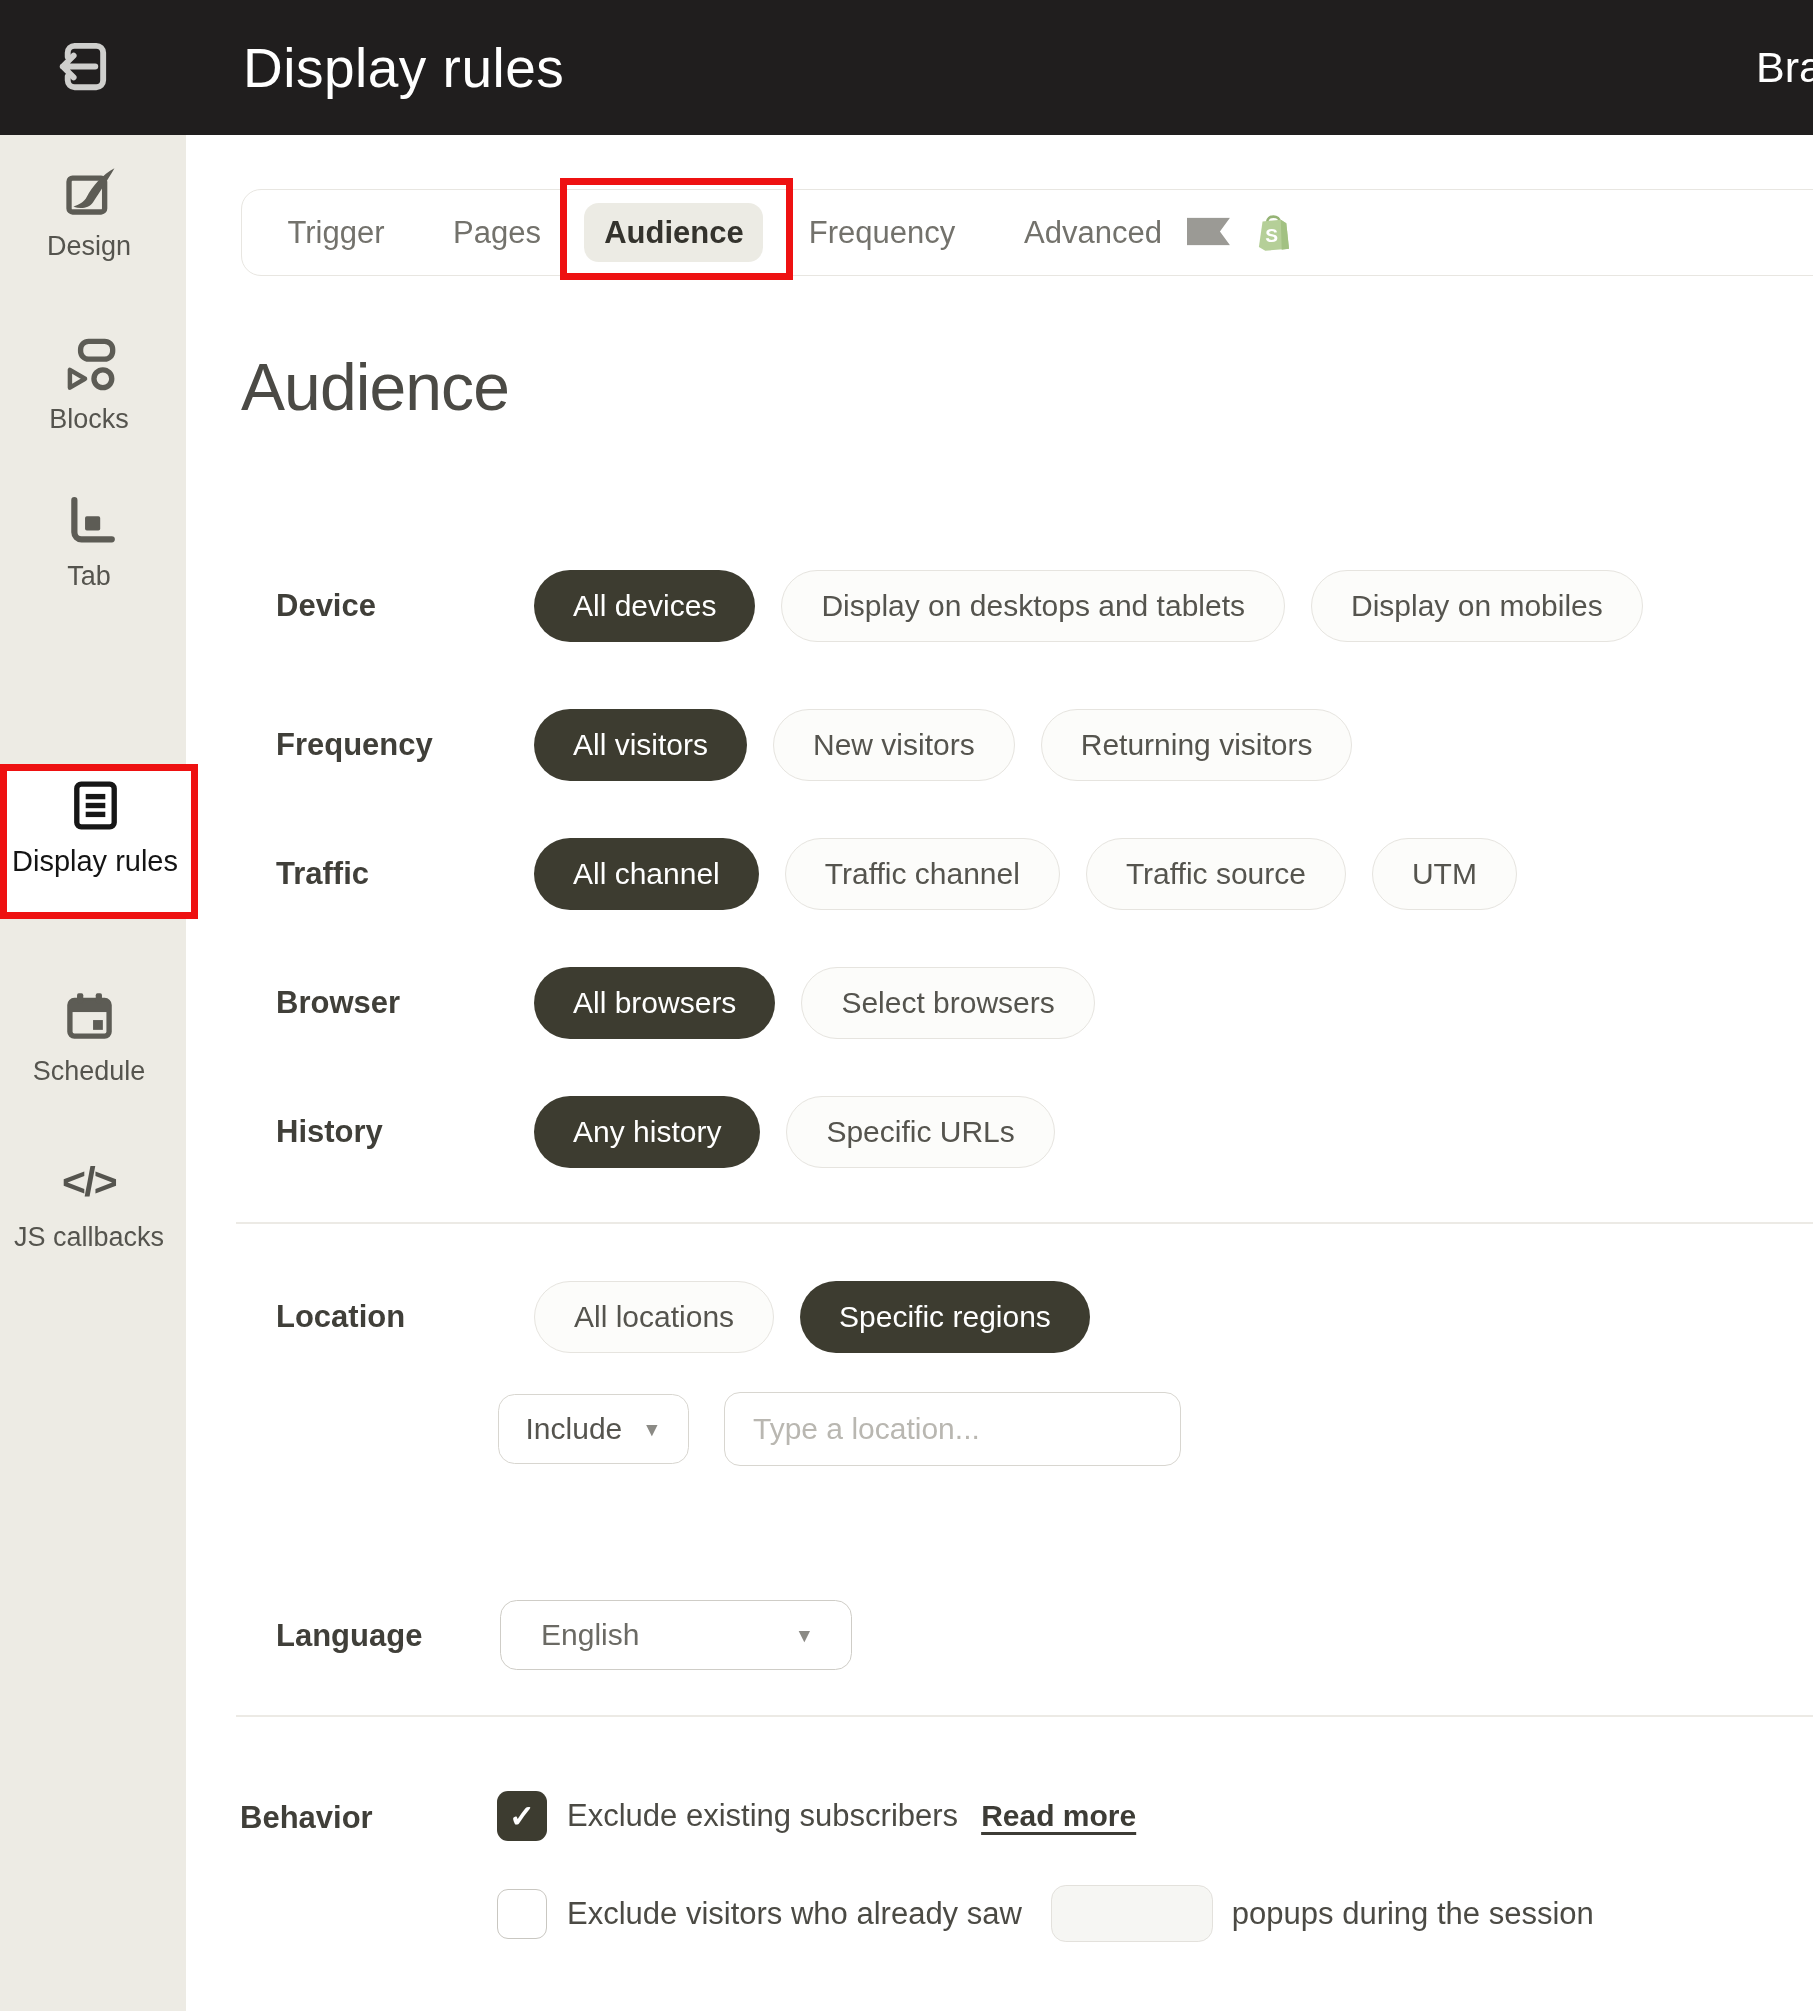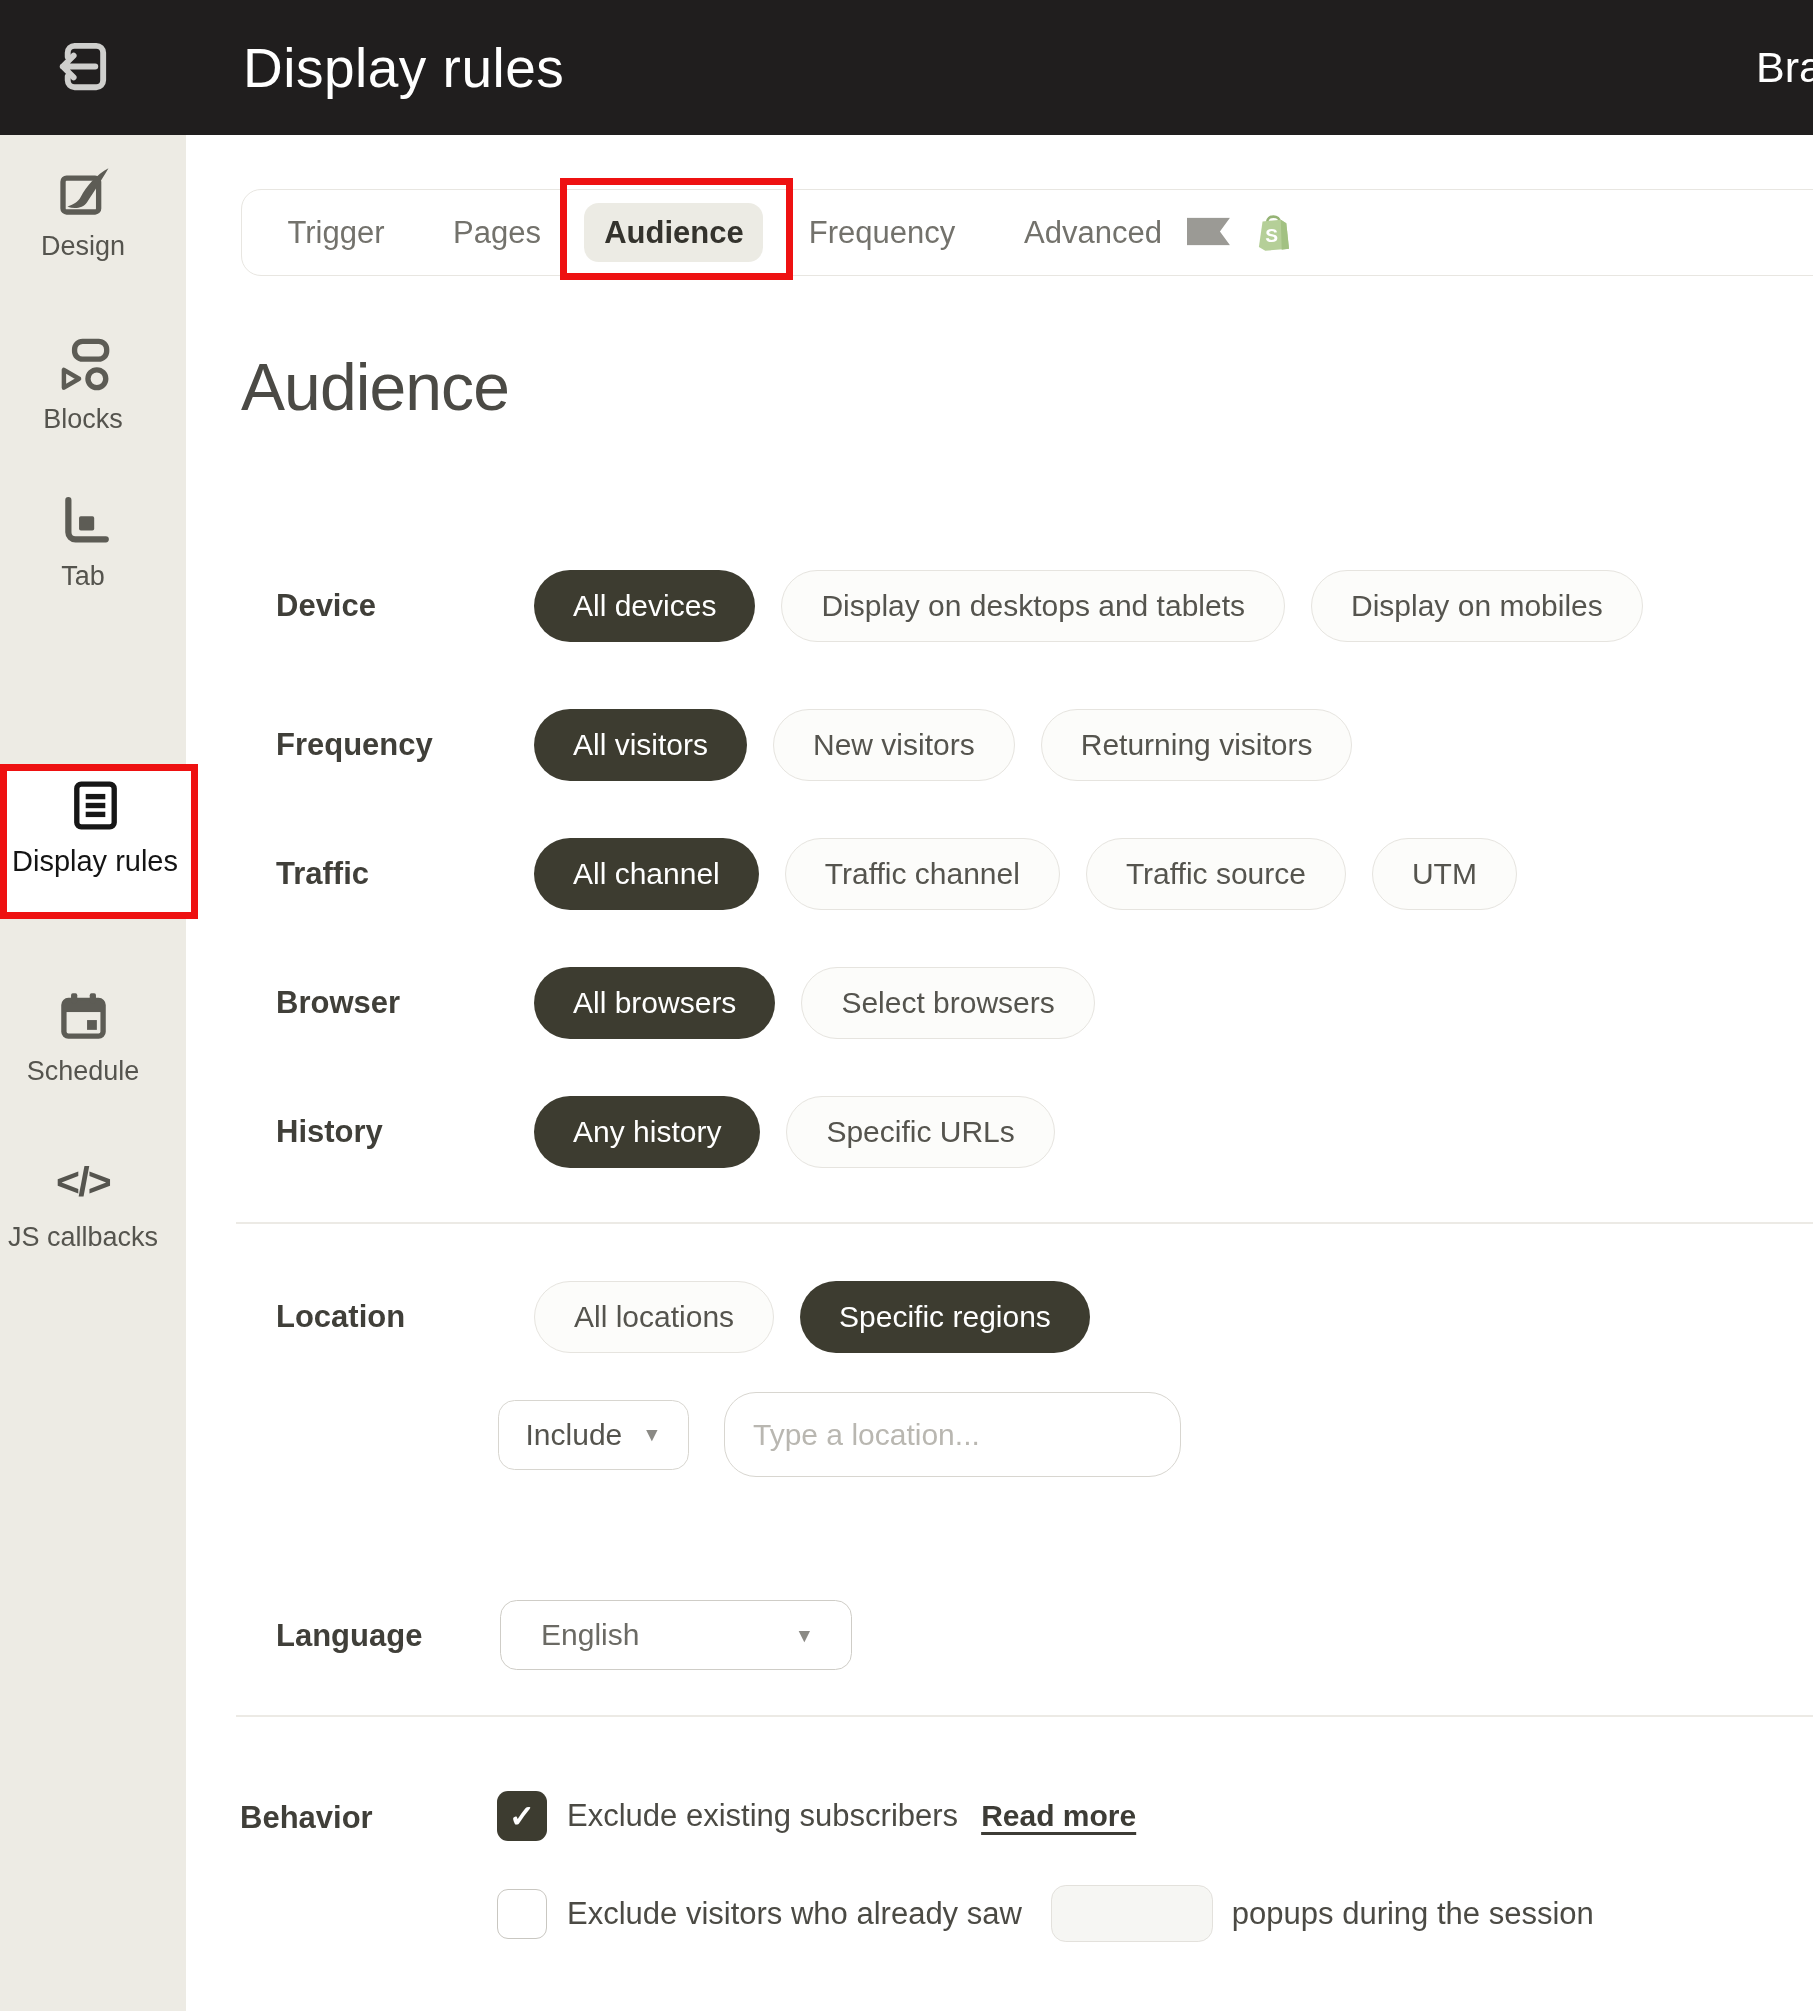--- a/index.html
+++ b/index.html
@@ -7,21 +7,21 @@
   .app{position:relative;width:1814px;height:2012px;background:#fff;overflow:hidden;}
 
   
   .topbar{position:absolute;left:0;top:0;width:1814px;height:135px;background:#201e1e;z-index:10;}
   .back-btn{position:absolute;left:48px;top:35px;width:66px;height:66px;display:flex;align-items:center;justify-content:center;cursor:pointer;}
   .topbar-title{position:absolute;left:243px;top:0;height:135px;display:flex;align-items:center;font-size:55px;font-weight:500;color:#fff;letter-spacing:0.5px;}
   .topbar-right{position:absolute;left:1756px;top:0;height:135px;display:flex;align-items:center;font-size:43px;color:#fff;white-space:nowrap;}
 
   
   .sidebar{position:absolute;left:0;top:135px;width:186px;height:1877px;background:#edebe4;}
-  .s-item{position:absolute;left:0;width:166px;text-align:center;color:#57564f;cursor:pointer;}
+  .s-item{position:absolute;left:6px;width:166px;text-align:center;color:#57564f;cursor:pointer;}
   .s-item svg{display:block;margin:0 auto;}
   .s-label{display:block;margin-top:11px;font-size:27px;color:#55544e;}
   .active-box-side{position:absolute;left:0;top:629px;width:198px;height:155px;box-sizing:border-box;border:7.4px solid #ee1111;background:#fff;z-index:6;pointer-events:none;}
   .s-item.active{position:absolute;left:0;top:642px;width:190px;z-index:7;}
   .s-item.active .s-label{color:#141414;font-size:29px;}
 
   
   .tabbar{position:absolute;left:241px;top:189px;width:1652px;height:87px;box-sizing:border-box;border:1.8px solid #e8e6e1;border-radius:20px;background:#fff;}
   .tabitem{position:absolute;top:50%;transform:translate(-50%,-50%);font-size:31px;color:#73726c;white-space:nowrap;cursor:pointer;z-index:2;}
   .tabitem.sel{color:#34332d;font-weight:600;}
@@ -39,21 +39,21 @@
   .pills{display:flex;gap:26px;}
   .pill{height:72px;box-sizing:border-box;border-radius:37px;padding:0 39px;display:flex;align-items:center;font-size:30px;white-space:nowrap;cursor:pointer;}
   .pill.on{background:#3d3c30;color:#ffffff;}
   .pill.off{background:#fcfcfa;border:1.8px solid #e6e4df;color:#55544e;}
 
   .divider{position:absolute;left:236px;right:0;height:1.8px;background:#eceae5;}
 
   .loc-sub{position:absolute;left:498px;top:1392px;display:flex;gap:35px;align-items:center;}
   .include-btn{height:70px;width:191px;box-sizing:border-box;border:1.8px solid #d8d6d0;border-radius:16.6px;display:flex;align-items:center;justify-content:center;gap:20px;font-size:30px;color:#55544e;background:#fff;cursor:pointer;}
   .caret{font-size:19.4px;color:#8b8a85;}
-  .loc-input{width:457px;height:85px;box-sizing:border-box;border:1.8px solid #d8d6d0;border-radius:32px;font-size:30px;padding:0 28px;color:#55544e;font-family:"Liberation Sans",sans-serif;outline:none;background:#fff;}
+  .loc-input{width:457px;height:74px;box-sizing:border-box;border:1.8px solid #d8d6d0;border-radius:16px;font-size:30px;padding:0 28px;color:#55544e;font-family:"Liberation Sans",sans-serif;outline:none;background:#fff;}
   .loc-input::placeholder{color:#b9b7b1;}
 
   .lang-dd{position:absolute;left:500px;top:1600px;width:352px;height:70px;box-sizing:border-box;border:1.8px solid #cfcdc7;border-radius:16.6px;background:#fff;display:flex;align-items:center;justify-content:space-between;padding:0 37px 0 40px;font-size:30px;color:#6b6a64;cursor:pointer;}
 
   .beh-label{position:absolute;left:240px;top:1800px;font-size:31px;font-weight:700;color:#403f39;}
   .beh-row{position:absolute;left:497px;display:flex;align-items:center;}
   .cb{width:50px;height:50px;box-sizing:border-box;border-radius:11px;flex:none;cursor:pointer;}
   .cb.checked{background:#3d3c30;color:#fff;display:flex;align-items:center;justify-content:center;font-size:31px;font-weight:700;}
   .cb.unchecked{background:#fff;border:1.8px solid #c9c7c1;}
   .beh-text{margin-left:20px;font-size:31px;color:#4b4a44;white-space:nowrap;}

